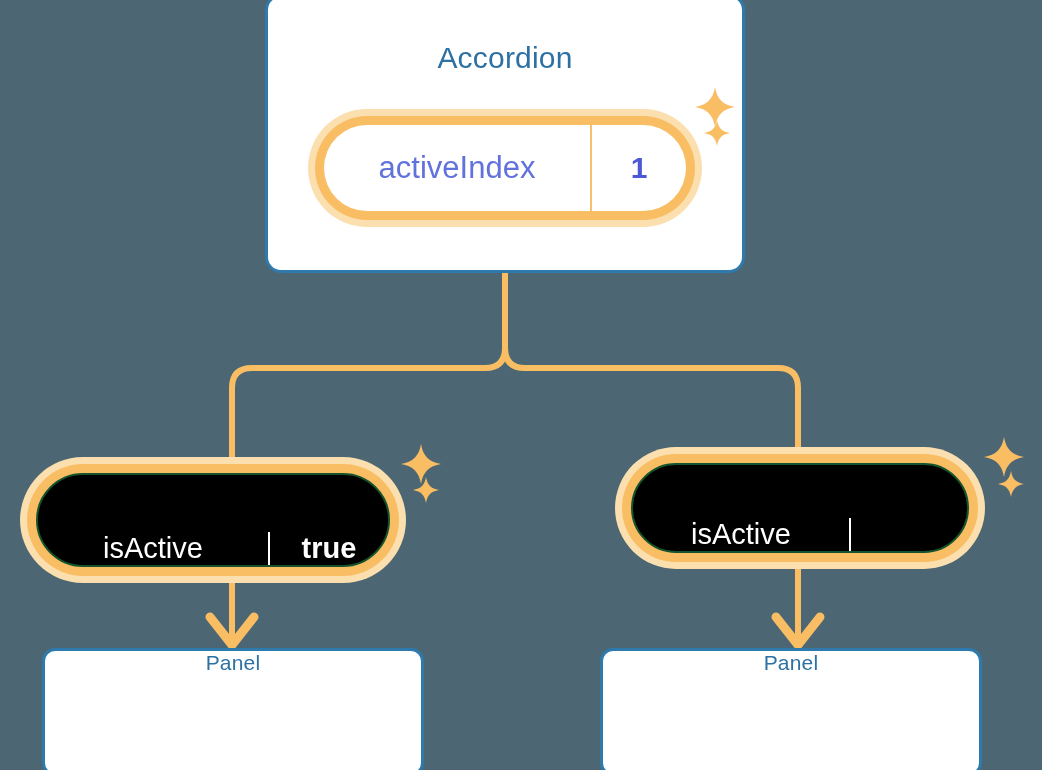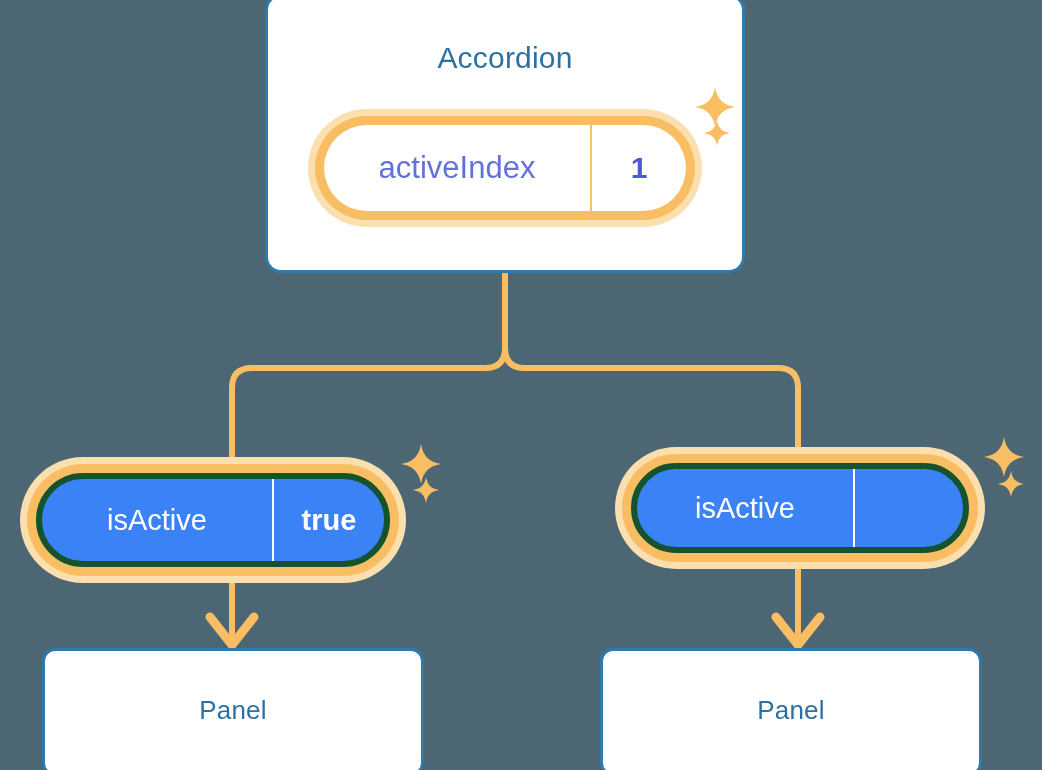--- a/index.html
+++ b/index.html
@@ -60,22 +60,21 @@
 
   .panel-box {
     top: 648px;
     width: 382px;
     height: 128px;
     border-radius: 13px;
   }
   #panel-left  { left: 42px; }
   #panel-right { left: 600px; }
   .panel-box .comp-title {
-    margin-top: 44px;
-    font-size: 26px;
+    font-size: 21px;
   }
 
   
   .pill-wrap {
     position: absolute;
     border-radius: 999px;
     box-sizing: border-box;
     
     background: #FBDFAE;
     padding: 7px;
@@ -123,22 +122,23 @@
   }
   #pill-accordion .pill-val {
     flex: 1 1 auto;
     color: #4D58D6;
     font-size: 30px;
     font-weight: 700;
   }
 
   
   .pill-state .pill-body {
-    background: #3b82f6;
-    border: 6px solid #14532d;
+    background: #000000;
+    border: 2px solid #14532d;
+    align-items: flex-end;
   }
   .pill-state .pill-key {
     color: #FFFFFF;
     font-size: 29px;
     font-weight: 400;
     border-right: 2px solid #FFFFFF;
   }
   .pill-state .pill-val {
     color: #FFFFFF;
     font-size: 29px;

